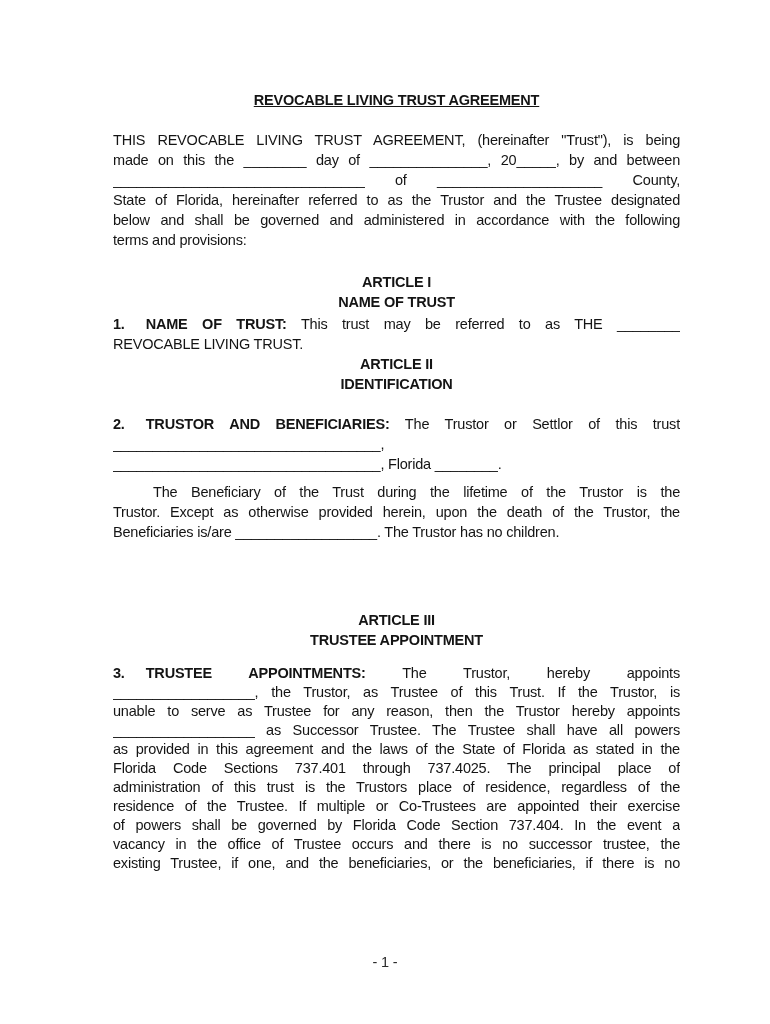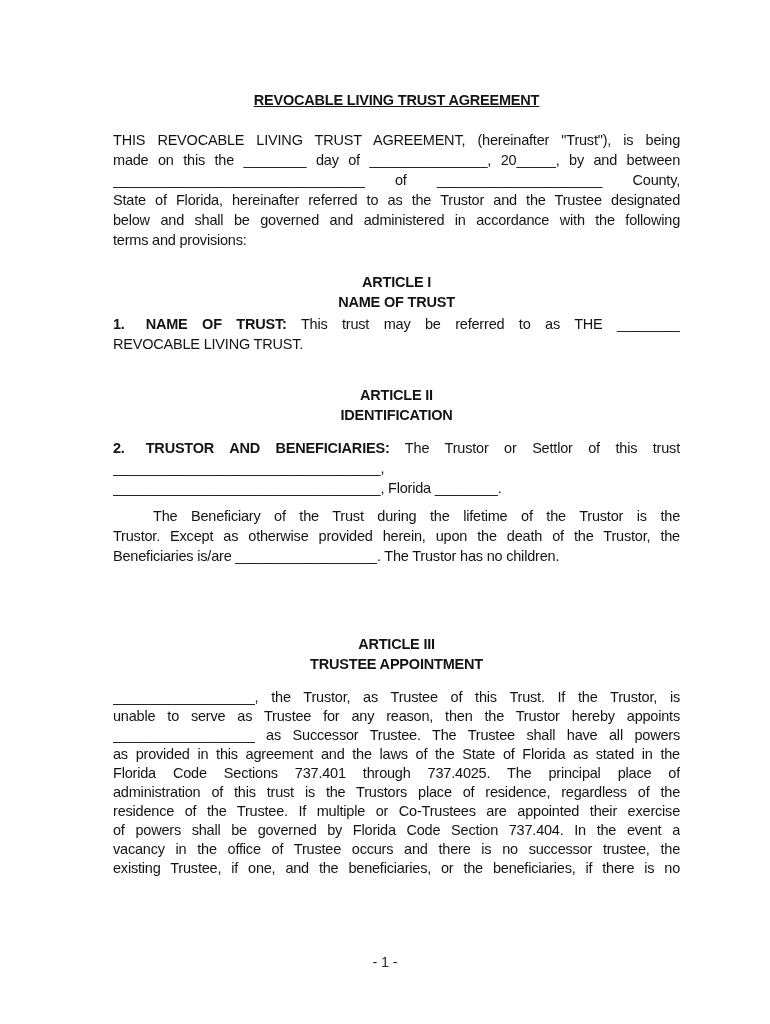--- a/index.html
+++ b/index.html
@@ -40,22 +40,22 @@
   .b { font-weight: bold; }
   .tab { display: inline-block; width: 21px; }
   .article-heading {
     text-align: center;
     font-weight: bold;
   }
   .article-heading .line { height: 20px; line-height: 20px; }
   .m-intro  { margin-top: 20px; }
   .m-art1   { margin-top: 22px; }
   .m-p1     { margin-top: 2px; }
-  .m-art2   { margin-top: 31px; }
-  .m-sec2   { margin-top: 13px; }
+  .m-art2   { }
+  .m-sec2   { margin-top: 20px; }
   .m-benef  { margin-top: 8px;  }
   .m-art3   { margin-top: 68px; }
   .m-sec3   { margin-top: 14px; }
   .sec3 .line { height: 19px; line-height: 19px; }
   .page-footer {
     position: absolute;
     top: 954px;
     left: 0;
     right: 0;
     text-align: center;
@@ -105,20 +105,21 @@
     <div class="line jl">Trustor.  Except as otherwise provided herein, upon the death of the Trustor, the</div>
     <div class="line">Beneficiaries is/are __________________. The Trustor has no children.</div>
   </div>
 
   <div class="article-heading m-art3">
     <div class="line">ARTICLE III</div>
     <div class="line">TRUSTEE APPOINTMENT</div>
   </div>
 
   <div class="para sec3 m-sec3">
+    <div class="line jl"><span class="b">3.</span><span class="tab"></span><span class="b">TRUSTEE APPOINTMENTS:</span> <span>The Trustor, hereby appoints</span></div>
     <div class="line jl">__________________, the Trustor, as Trustee of this Trust.  If the Trustor, is</div>
     <div class="line jl">unable to serve as Trustee for any reason, then the Trustor hereby appoints</div>
     <div class="line jl">__________________ as Successor Trustee.  The Trustee shall have all powers</div>
     <div class="line jl">as provided in this agreement and the laws of the State of Florida as stated in the</div>
     <div class="line jl">Florida Code Sections 737.401 through 737.4025.  The principal place of</div>
     <div class="line jl">administration of this trust is the Trustors place of residence, regardless of the</div>
     <div class="line jl">residence of the Trustee.  If multiple or Co-Trustees are appointed their exercise</div>
     <div class="line jl">of powers shall be governed by Florida Code Section 737.404.  In the event a</div>
     <div class="line jl">vacancy in the office of Trustee occurs and there is no successor trustee, the</div>
     <div class="line jl">existing Trustee, if one, and the beneficiaries, or the beneficiaries, if there is no</div>

